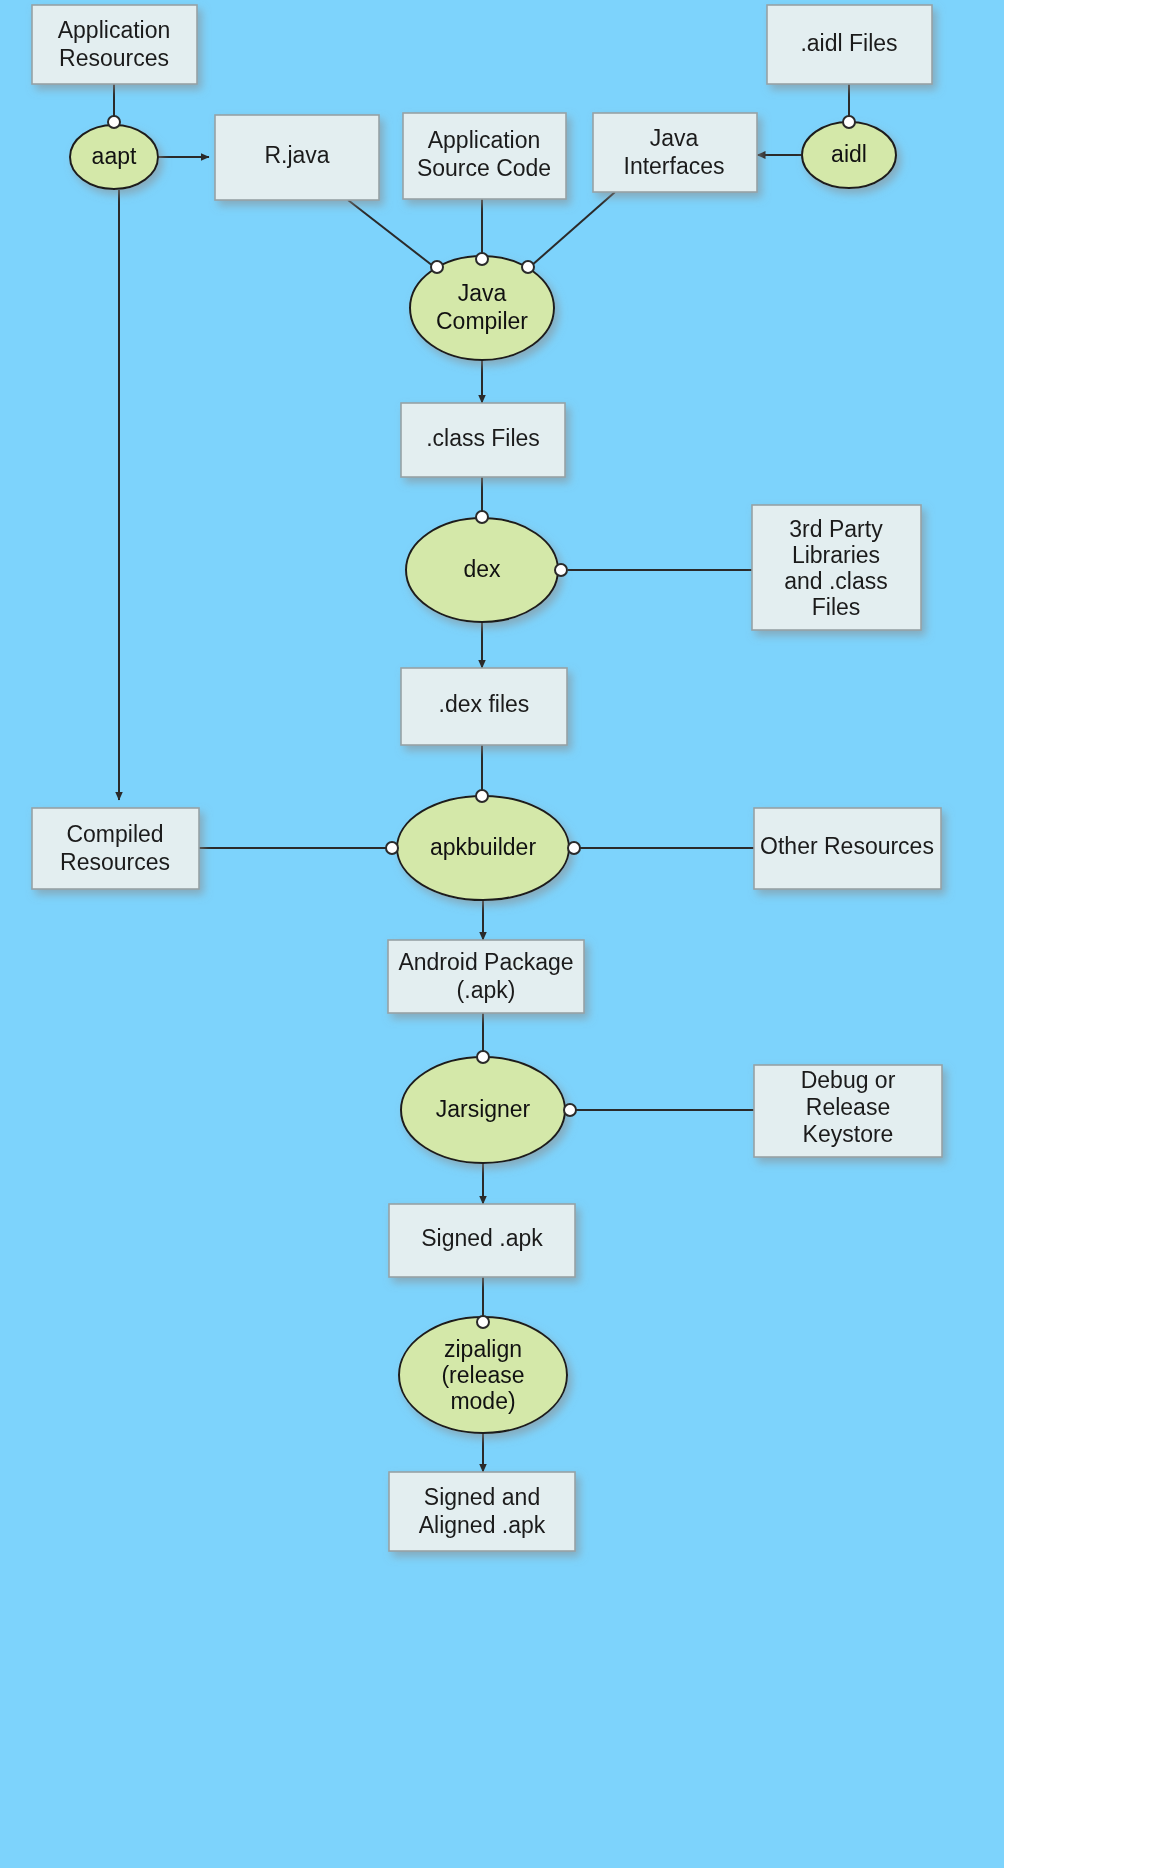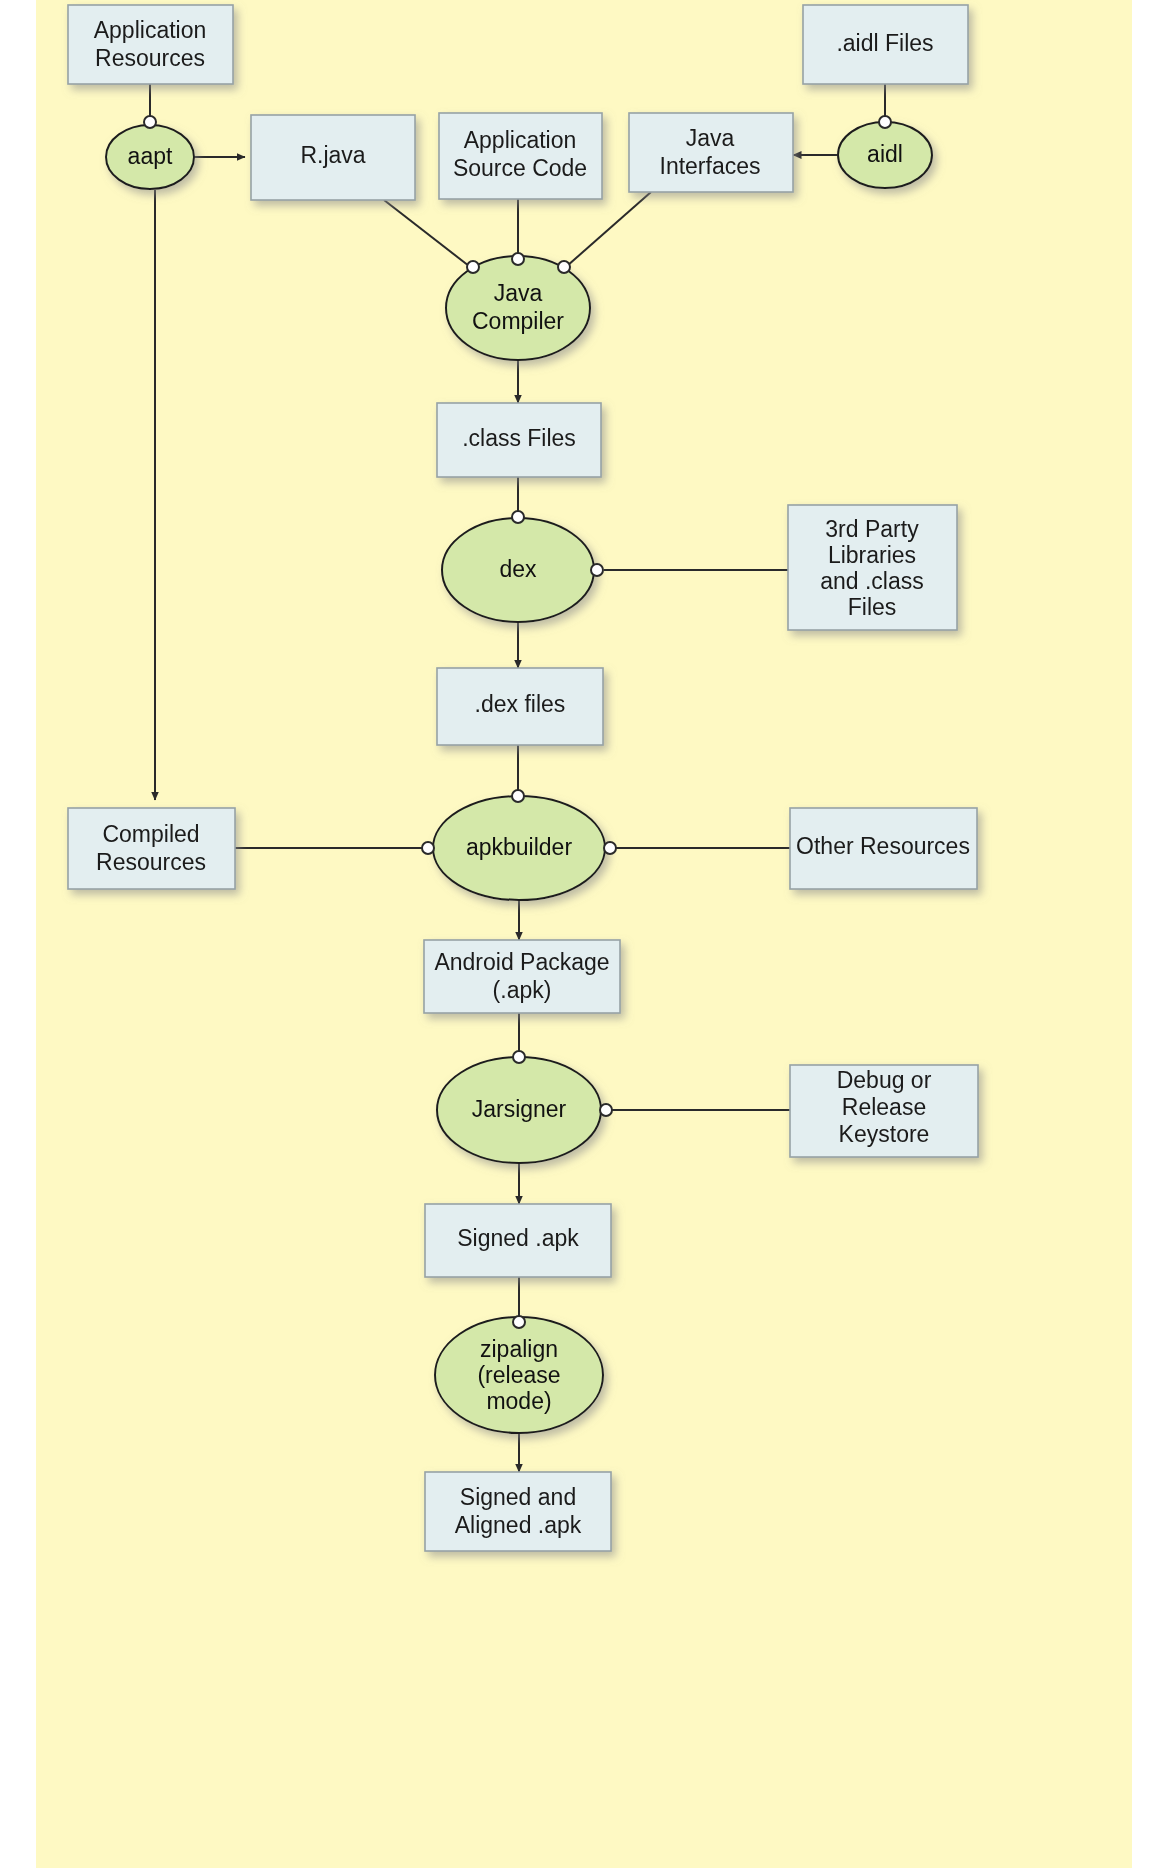--- a/index.html
+++ b/index.html
@@ -2,26 +2,25 @@
 <html><head>
 <meta charset="utf-8">
 <style>
   html, body {
     margin: 0;
     padding: 0;
     background: #ffffff;
   }
   #canvas {
     position: relative;
-    width: 1096px;
+    width: 1004px;
     height: 1868px;
-    background: #fef9c3;
+    background: #7dd3fc;
     overflow: hidden;
     font-family: "Liberation Sans", sans-serif;
-    margin-left: 36px;
   }
   svg.layer {
     position: absolute;
     top: 0; left: 0;
     width: 1172px;
     height: 1868px;
   }
   .node-label {
     font-family: "Liberation Sans", sans-serif;
     fill: #1b1b1b;

